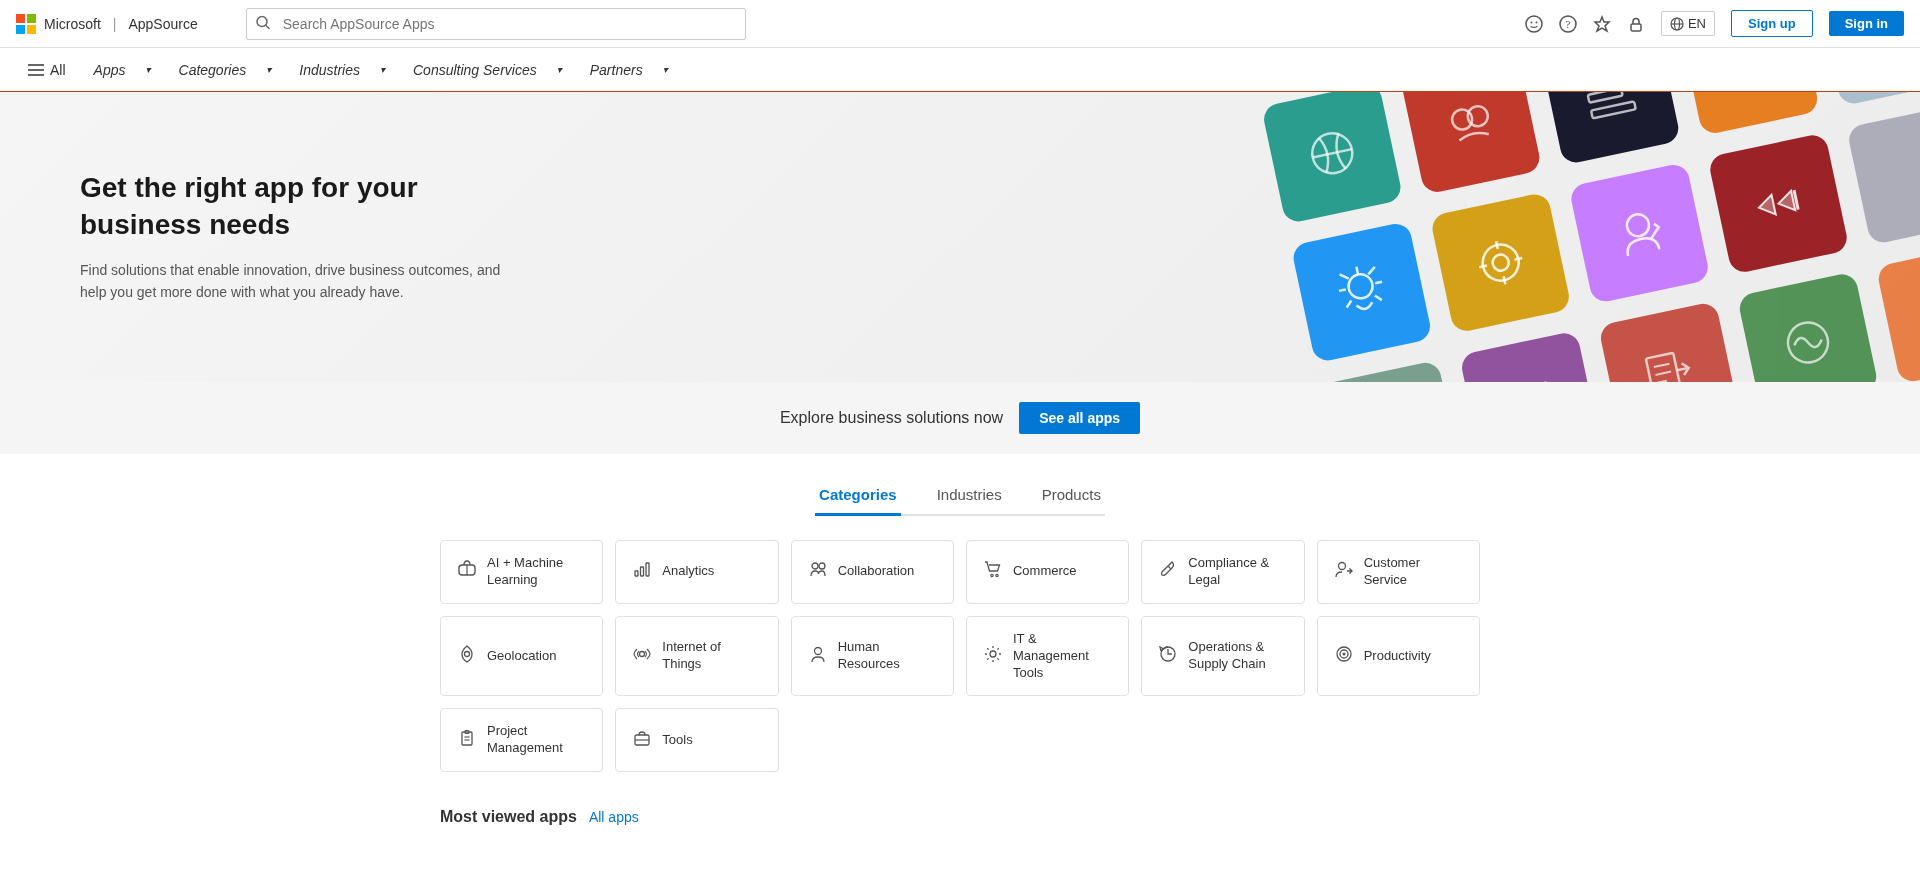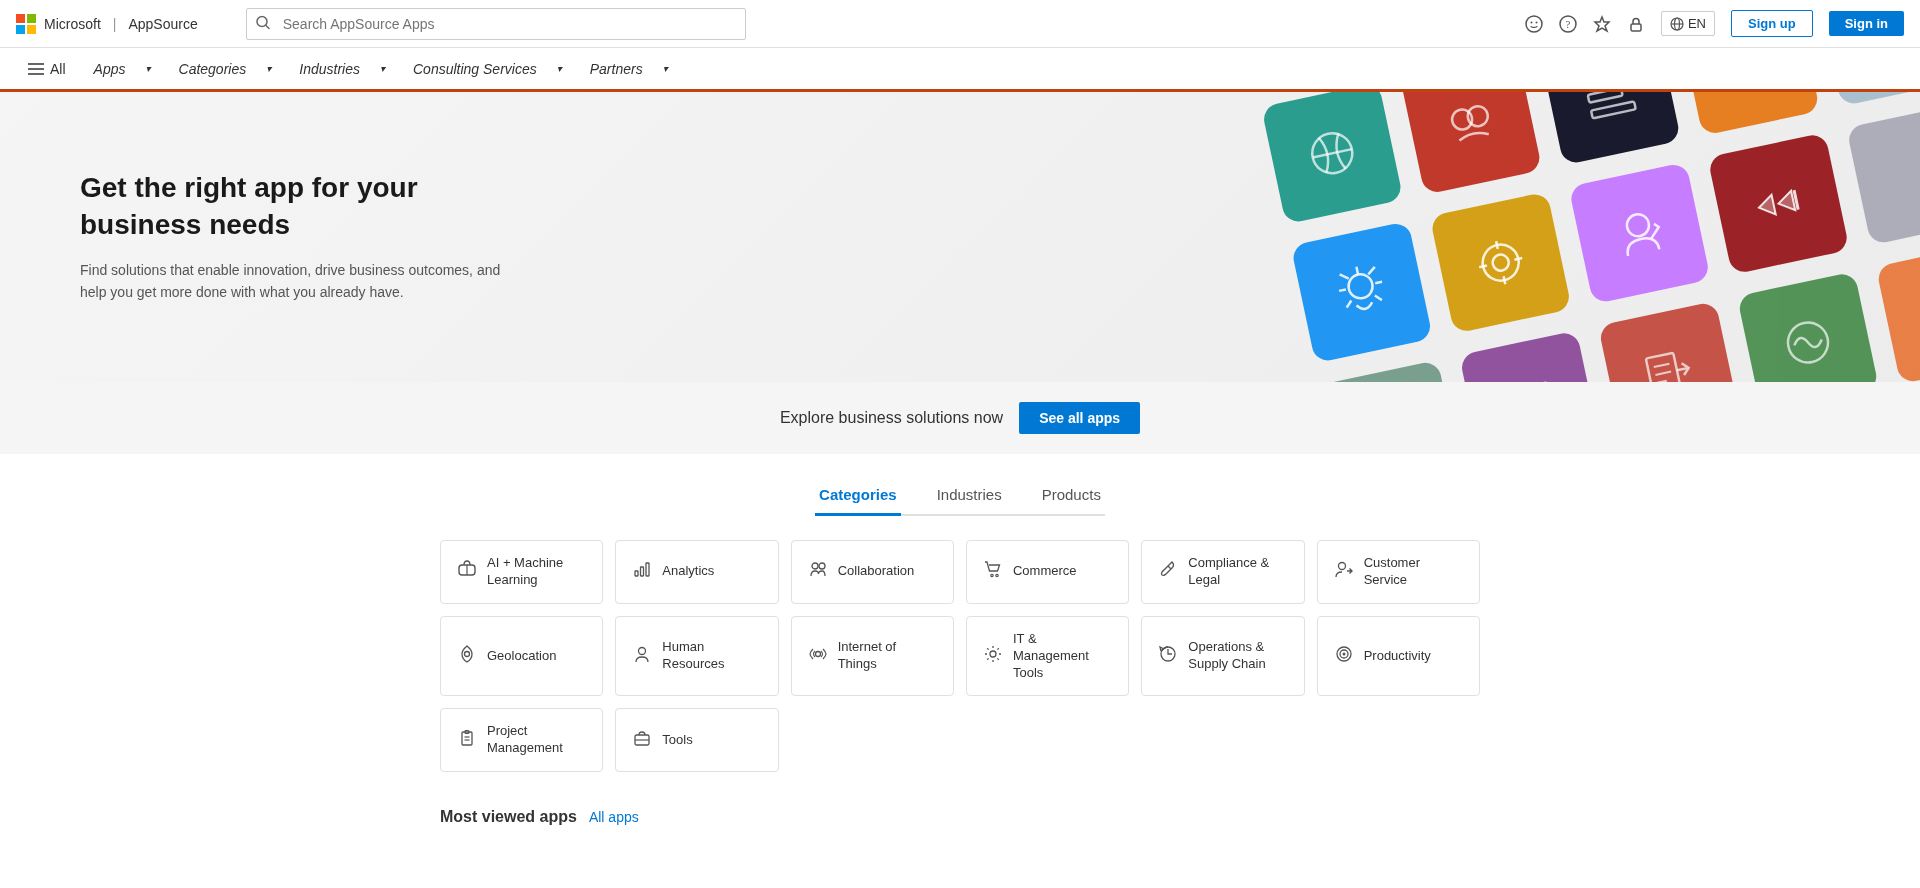--- a/index.html
+++ b/index.html
@@ -112,21 +112,21 @@
       font-size: 13px;
       font-weight: 600;
     }
 
     
     .nav {
       display: flex;
       align-items: center;
       height: 44px;
       padding: 0 16px;
-      border-bottom: 3px solid #c2410c;
+      border-bottom: 1px solid #c2410c;
       background: #fff;
       gap: 4px;
     }
     .nav-all {
       display: flex;
       align-items: center;
       gap: 6px;
       padding: 0 12px;
       height: 100%;
       font-size: 14px;
@@ -573,37 +573,37 @@
     </div>
     <div class="category-card">
       <span class="category-icon"><svg class="icon-svg" viewBox="0 0 20 20" fill="none">
           <path d="M10 2 Q15 6 15 10 Q15 15 10 18 Q5 15 5 10 Q5 6 10 2Z" stroke="#555" stroke-width="1.3" fill="none"></path>
           <circle cx="10" cy="10" r="2.5" stroke="#555" stroke-width="1.3"></circle>
         </svg></span>
       <span class="category-label">Geolocation</span>
     </div>
     <div class="category-card">
       <span class="category-icon"><svg class="icon-svg" viewBox="0 0 20 20" fill="none">
-          <circle cx="10" cy="7" r="3.5" stroke="#555" stroke-width="1.3"></circle>
-          <path d="M4 18 Q4 13 10 13 Q16 13 16 18" stroke="#555" stroke-width="1.3" fill="none"></path>
-        </svg></span>
-      <span class="category-label">Human Resources</span>
-    </div>
-    <div class="category-card">
-      <span class="category-icon"><svg class="icon-svg" viewBox="0 0 20 20" fill="none">
           <circle cx="10" cy="10" r="2.5" stroke="#555" stroke-width="1.3"></circle>
           <path d="M5 5 Q2 8 2 10 Q2 12 5 15" stroke="#555" stroke-width="1.2" fill="none"></path>
           <path d="M15 5 Q18 8 18 10 Q18 12 15 15" stroke="#555" stroke-width="1.2" fill="none"></path>
           <path d="M7 7 Q5.5 8.5 5.5 10 Q5.5 11.5 7 13" stroke="#555" stroke-width="1.1" fill="none"></path>
           <path d="M13 7 Q14.5 8.5 14.5 10 Q14.5 11.5 13 13" stroke="#555" stroke-width="1.1" fill="none"></path>
         </svg></span>
       <span class="category-label">Internet of Things</span>
     </div>
     <div class="category-card">
       <span class="category-icon"><svg class="icon-svg" viewBox="0 0 20 20" fill="none">
+          <circle cx="10" cy="7" r="3.5" stroke="#555" stroke-width="1.3"></circle>
+          <path d="M4 18 Q4 13 10 13 Q16 13 16 18" stroke="#555" stroke-width="1.3" fill="none"></path>
+        </svg></span>
+      <span class="category-label">Human Resources</span>
+    </div>
+    <div class="category-card">
+      <span class="category-icon"><svg class="icon-svg" viewBox="0 0 20 20" fill="none">
           <circle cx="10" cy="10" r="3" stroke="#555" stroke-width="1.3"></circle>
           <path d="M10 2v2M10 16v2M2 10h2M16 10h2M4.2 4.2l1.4 1.4M14.4 14.4l1.4 1.4M4.2 15.8l1.4-1.4M14.4 5.6l1.4-1.4" stroke="#555" stroke-width="1.3"></path>
         </svg></span>
       <span class="category-label">IT &amp; Management Tools</span>
     </div>
     <div class="category-card">
       <span class="category-icon"><svg class="icon-svg" viewBox="0 0 20 20" fill="none">
           <circle cx="10" cy="10" r="7" stroke="#555" stroke-width="1.3"></circle>
           <path d="M10 5 L10 10 L14 10" stroke="#555" stroke-width="1.3"></path>
           <path d="M10 3 Q7 3 3 7" stroke="#555" stroke-width="1.3" fill="none"></path>

